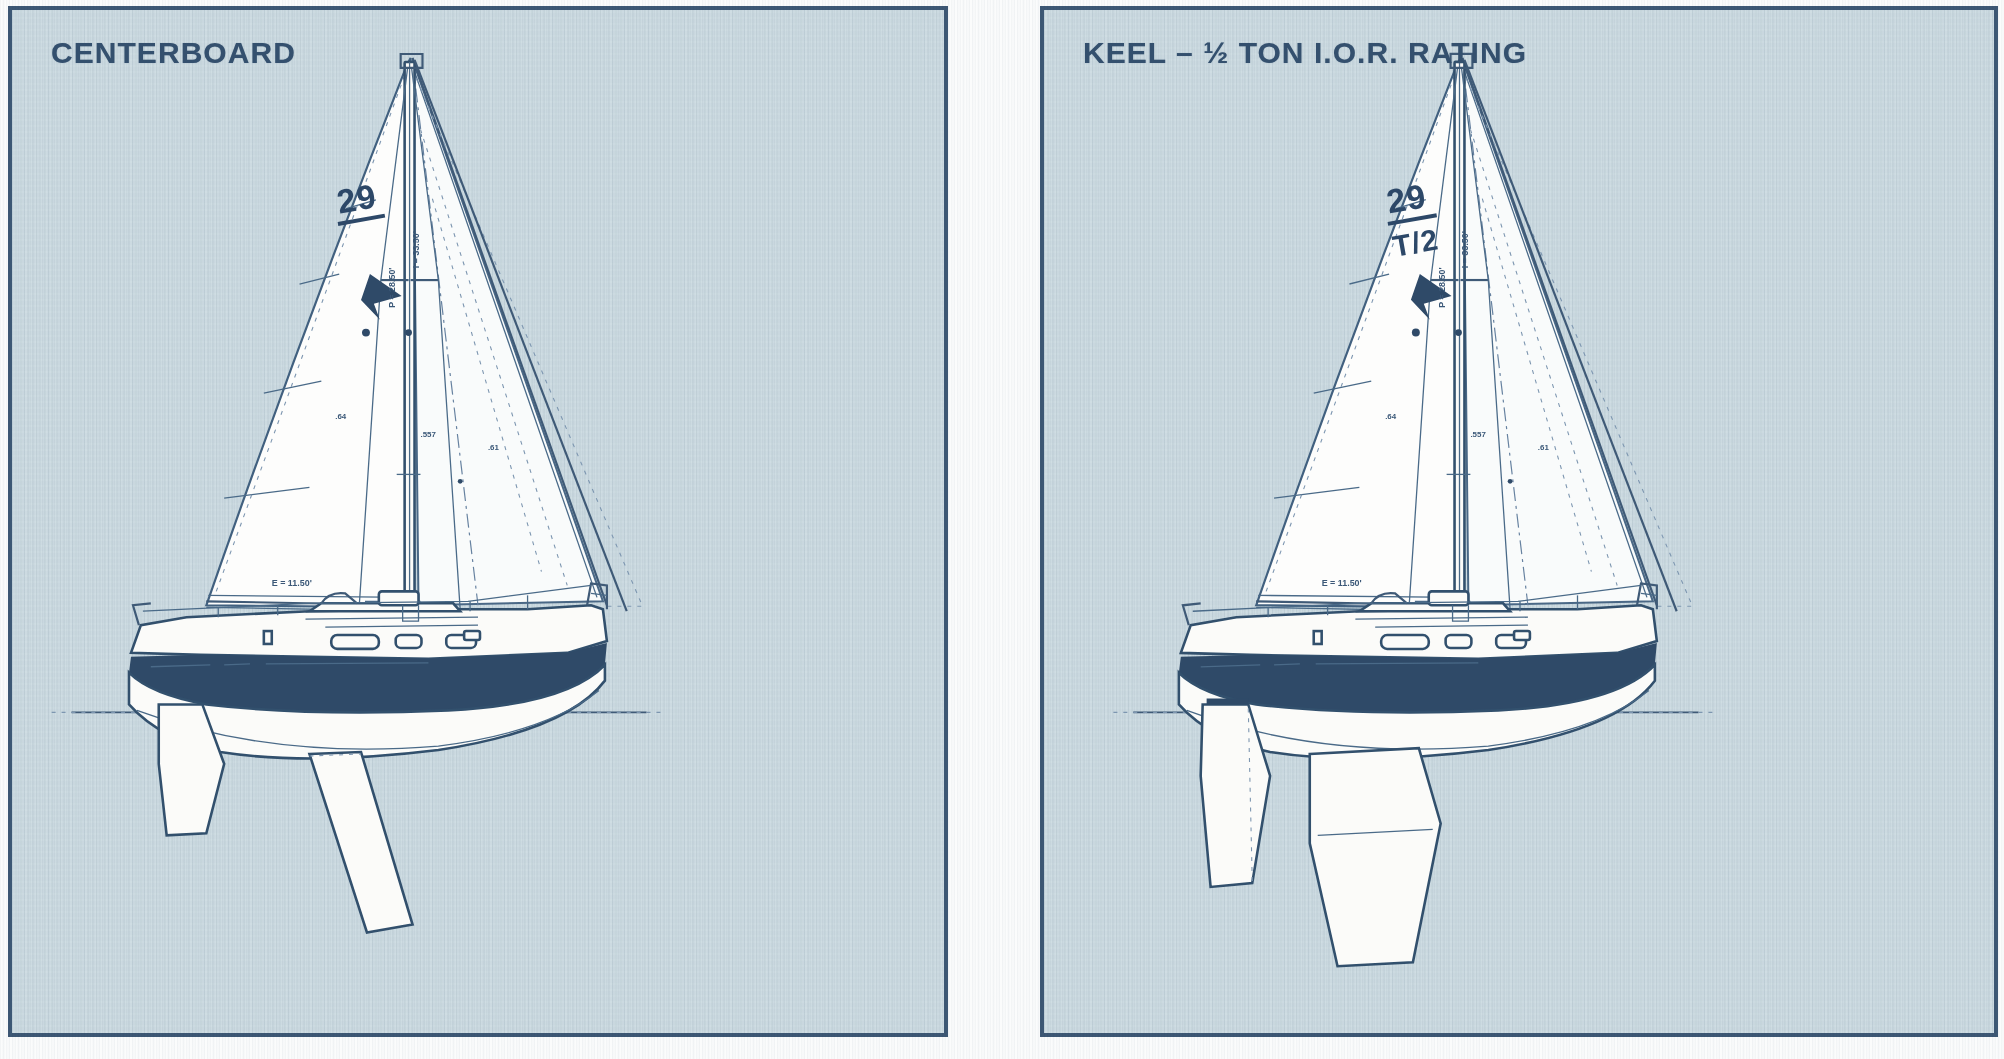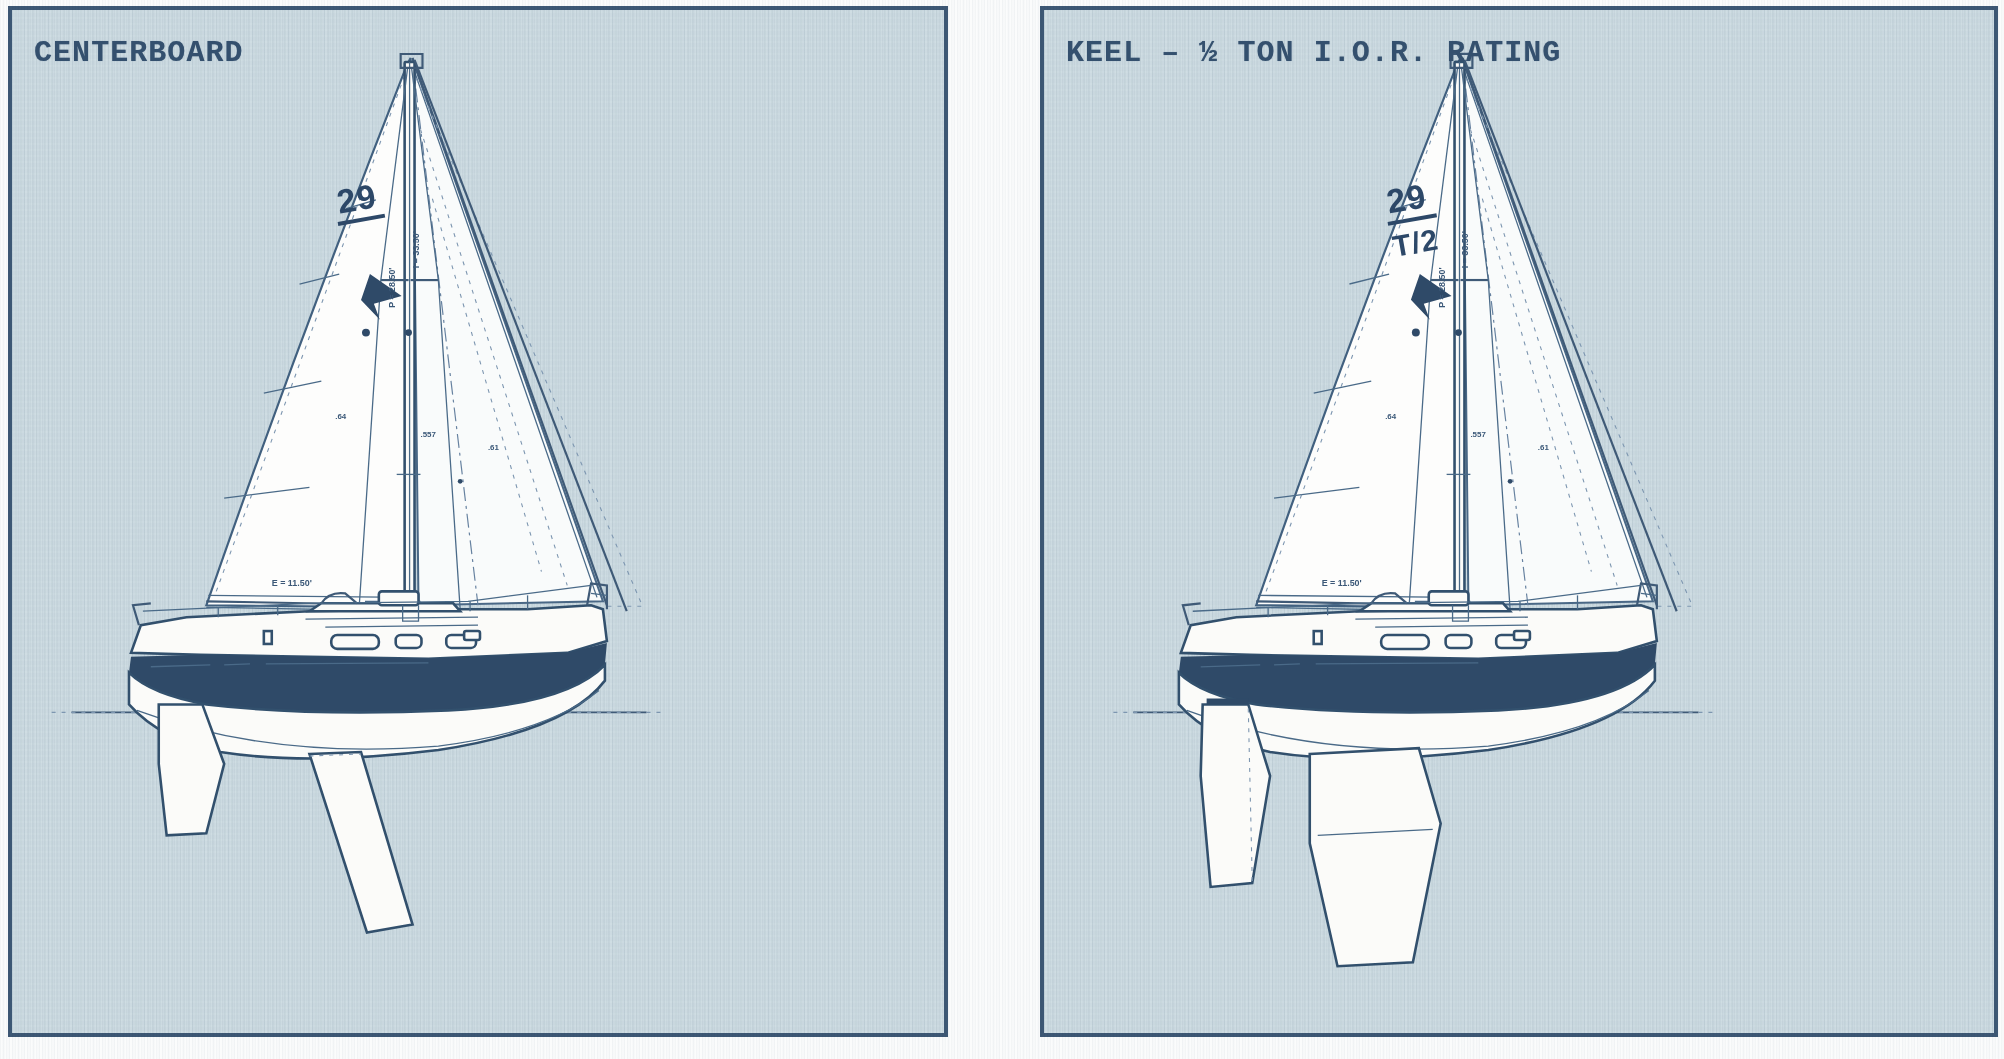--- a/index.html
+++ b/index.html
@@ -68,23 +68,23 @@
         rgba(140,160,175,.05) 2px,
         rgba(140,160,175,.05) 6px);
     mix-blend-mode:multiply;
   }
   #panel-left  { left: 8px;   width: 940px; }
   #panel-right { left: 1040px; width: 958px; }
 
   .panel-title {
     position: absolute;
     top: 26px;
-    left: 22px;
+    left: 39px;
     z-index: 6;
-    font-family: Liberation Mono, monospace;
+    font-family: Liberation Sans, sans-serif;
     font-size: 30px;
     font-weight: 700;
     letter-spacing: .035em;
     color: #34506e;
     white-space: nowrap;
     text-shadow: 0 0 1px rgba(52,80,110,.35);
   }
 
   .drawing {
     position: absolute;

